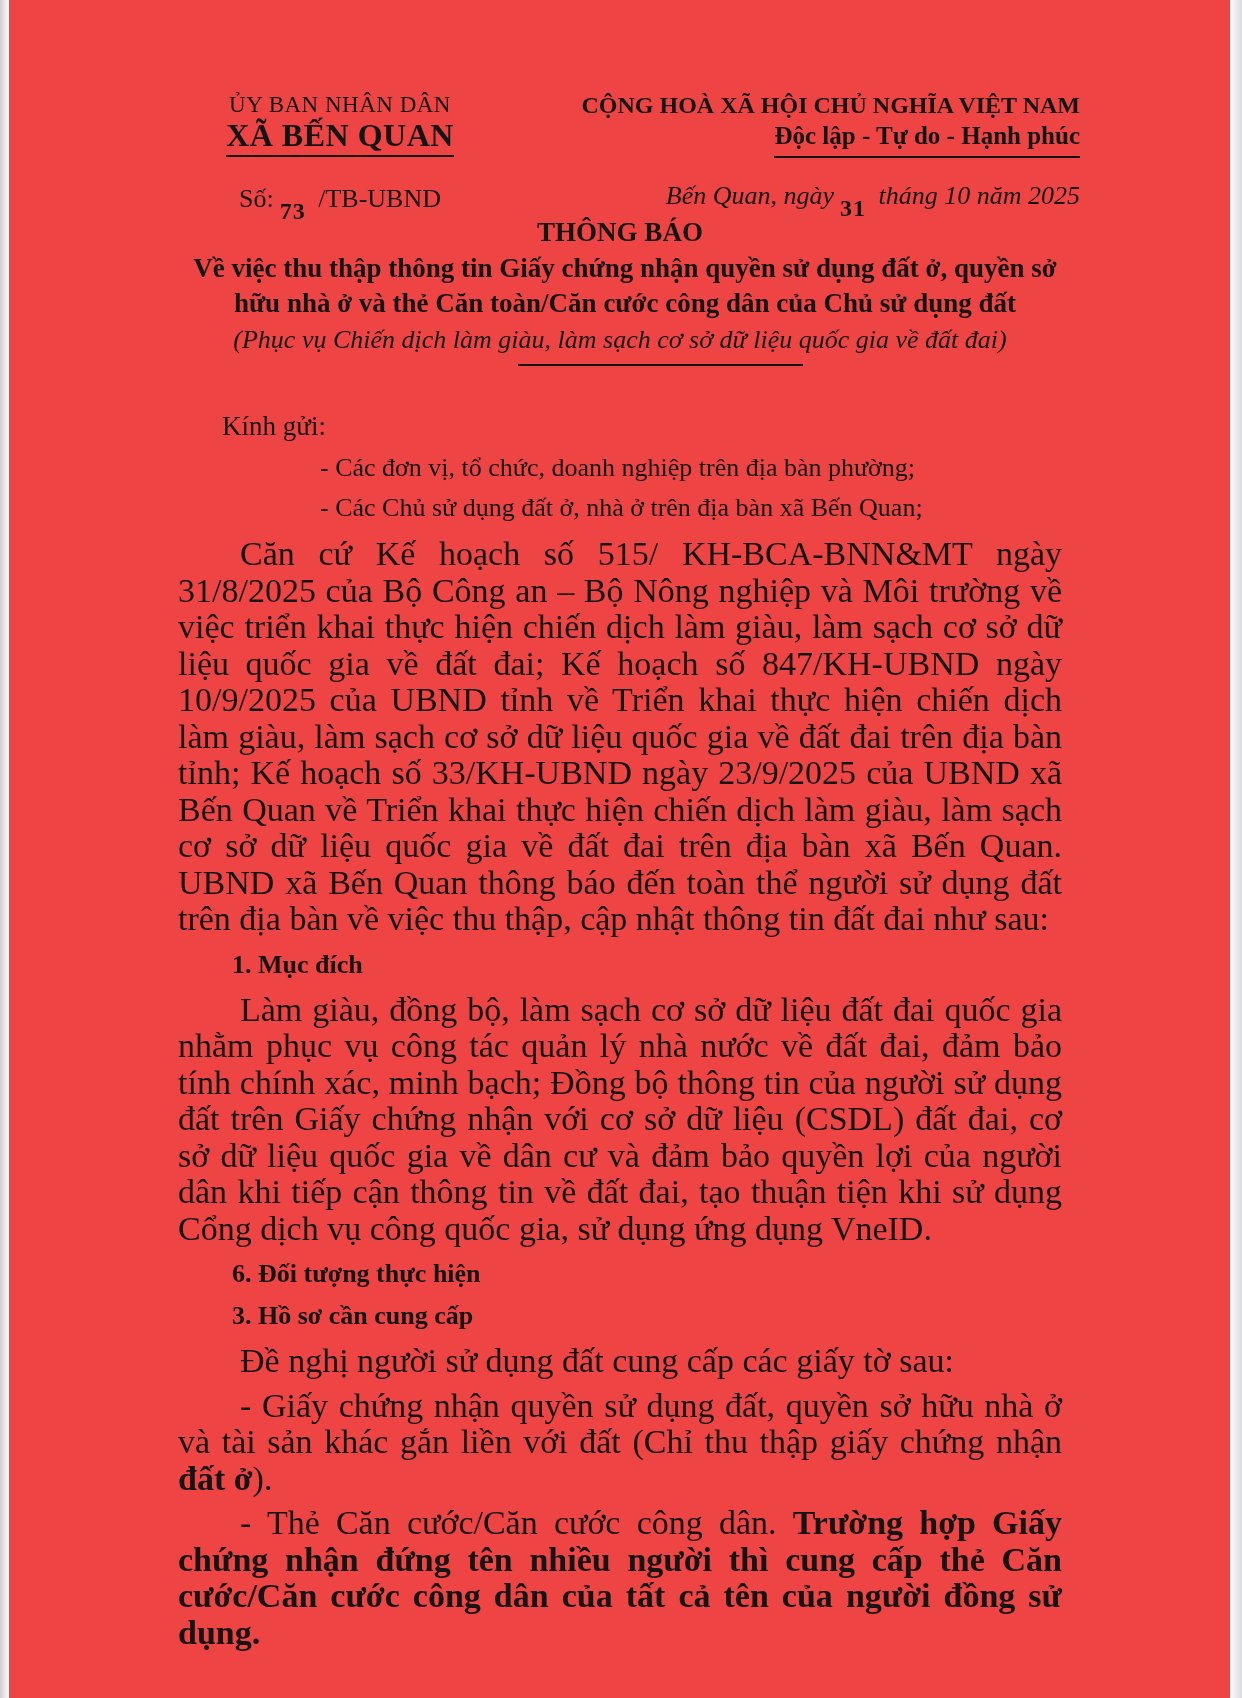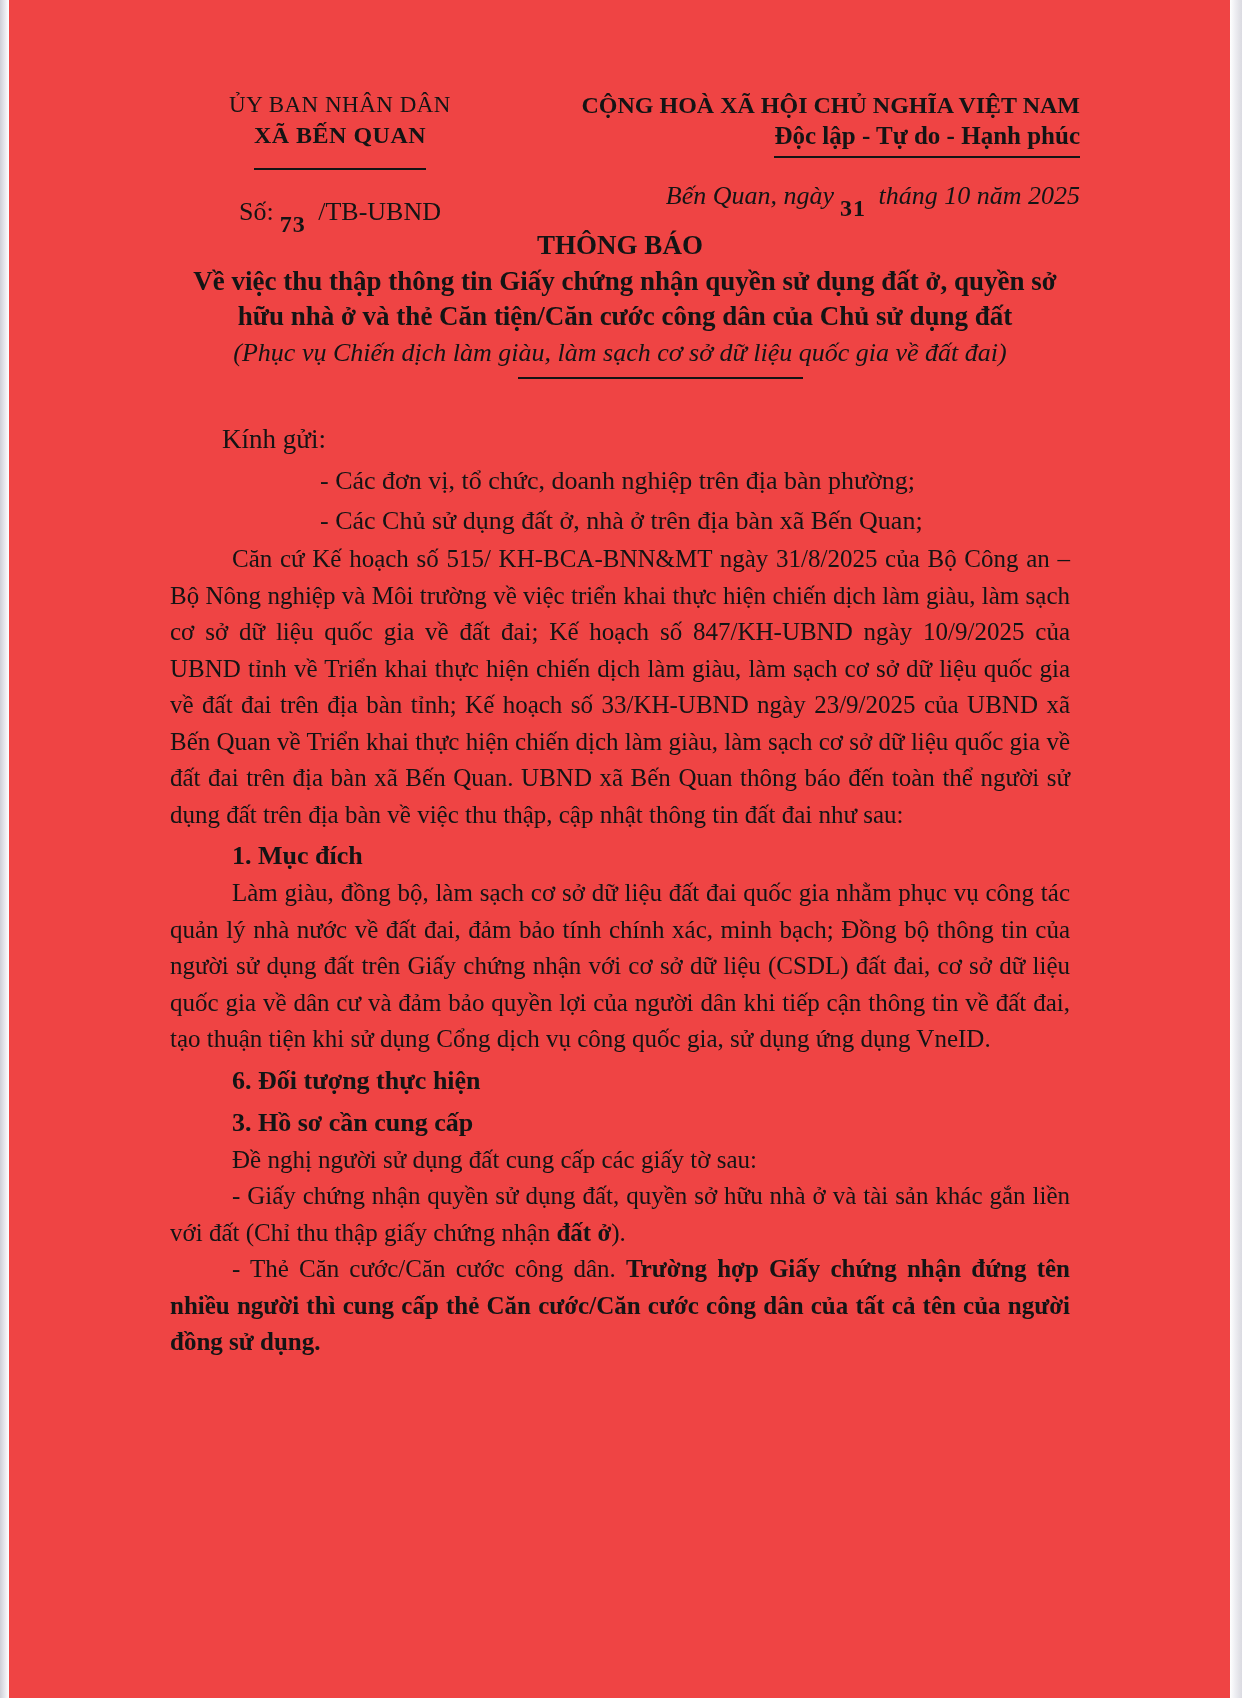--- a/index.html
+++ b/index.html
@@ -48,24 +48,24 @@
     width: 540px;
     text-align: right;
   }
   .org-parent {
     font-size: 23px;
     line-height: 30px;
     letter-spacing: 0.5px;
   }
   .org-name {
     display: inline-block;
-    font-size: 24px;
+    font-size: 32px;
     font-weight: bold;
     line-height: 30px;
-    padding-bottom: 18px;
+    padding-bottom: 5px;
     border-bottom: 2px solid #141414;
     letter-spacing: 0.5px;
   }
   .doc-number {
     margin-top: 26px;
     font-size: 26px;
     line-height: 32px;
   }
   .motto1 {
     font-size: 24px;
@@ -135,22 +135,22 @@
     font-size: 27px;
     line-height: 36px;
     text-indent: 52px;
   }
   .recipients {
     margin: 4px 0 0 150px;
     font-size: 26px;
     line-height: 40px;
   }
   p.body-par {
-    margin: 0;
-    font-size: 25px;
+    margin: 8px;
+    font-size: 34px;
     line-height: 36.5px;
     text-align: justify;
     text-indent: 62px;
   }
   .preamble {
     margin-top: 26px;
   }
   .sec-heading {
     margin: 4px 0 0 0;
     font-size: 26px;
@@ -188,21 +188,21 @@
       <div class="date-line">
         <span>Bến Quan, ngày</span><span class="filled">31</span>
         <span>tháng 10 năm 2025</span>
       </div>
     </div>
   </div>
 
   <div class="content">
 
     <div class="doc-type">THÔNG BÁO</div>
-    <div class="doc-subject">Về việc thu thập thông tin Giấy chứng nhận quyền sử dụng đất ở, quyền sở hữu nhà ở và thẻ Căn tiện/Căn cước công dân của Chủ sử dụng đất</div>
+    <div class="doc-subject">Về việc thu thập thông tin Giấy chứng nhận quyền sử dụng đất ở, quyền sở hữu nhà ở và thẻ Căn toàn/Căn cước công dân của Chủ sử dụng đất</div>
     <div class="doc-subtitle">(Phục vụ Chiến dịch làm giàu, làm sạch cơ sở dữ liệu quốc gia về đất đai)</div>
     <div class="title-separator"></div>
 
     <div class="salutation-label">Kính gửi:</div>
     <div class="recipients">
       <div>- Các đơn vị, tổ chức, doanh nghiệp trên địa bàn phường;</div>
       <div>- Các Chủ sử dụng đất ở, nhà ở trên địa bàn xã Bến Quan;</div>
     </div>
 
     <p class="body-par preamble">Căn cứ Kế hoạch số 515/ KH-BCA-BNN&amp;MT ngày 31/8/2025 của Bộ Công an – Bộ Nông nghiệp và Môi trường về việc triển khai thực hiện chiến dịch làm giàu, làm sạch cơ sở dữ liệu quốc gia về đất đai; Kế hoạch số 847/KH-UBND ngày 10/9/2025 của UBND tỉnh về Triển khai thực hiện chiến dịch làm giàu, làm sạch cơ sở dữ liệu quốc gia về đất đai trên địa bàn tỉnh; Kế hoạch số 33/KH-UBND ngày 23/9/2025 của UBND xã Bến Quan về Triển khai thực hiện chiến dịch làm giàu, làm sạch cơ sở dữ liệu quốc gia về đất đai trên địa bàn xã Bến Quan. UBND xã Bến Quan thông báo đến toàn thể người sử dụng đất trên địa bàn về việc thu thập, cập nhật thông tin đất đai như sau:</p>

